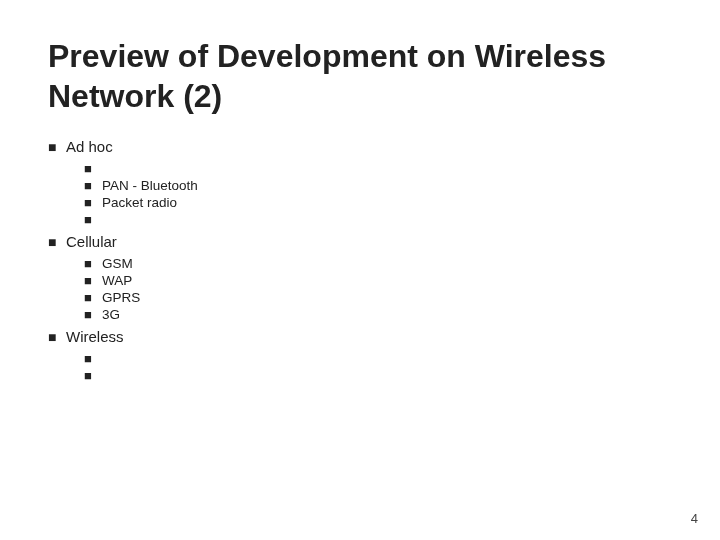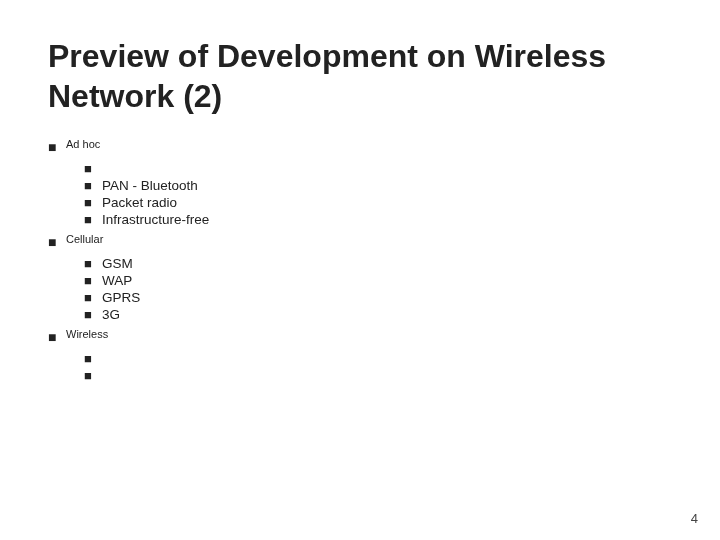--- a/index.html
+++ b/index.html
@@ -42,21 +42,21 @@
 
     .main-bullet {
       width: 18px;
       min-width: 18px;
       font-size: 14px;
       margin-top: 1px;
       color: #222;
     }
 
     .main-label {
-      font-size: 11px;
+      font-size: 15px;
       font-weight: normal;
       color: #222;
     }
 
     .sub-list {
       margin-left: 36px;
       margin-bottom: 6px;
     }
 
     .sub-item {
@@ -158,21 +158,20 @@
       <div class="sub-item">
         <span class="sub-bullet">■</span>
         <span class="sub-label">PAN - Bluetooth</span>
       </div>
       <div class="sub-item">
         <span class="sub-bullet">■</span>
         <span class="sub-label">Packet radio</span>
       </div>
       <div class="sub-item">
         <span class="sub-bullet">■</span>
-        <span class="sub-label">Infrastructure-free</span>
       </div>
     </div>
 
     <div class="main-item">
       <span class="main-bullet">■</span>
       <span class="main-label">Cellular</span>
     </div>
     <div class="sub-list">
       <div class="sub-item">
         <span class="sub-bullet">■</span>

